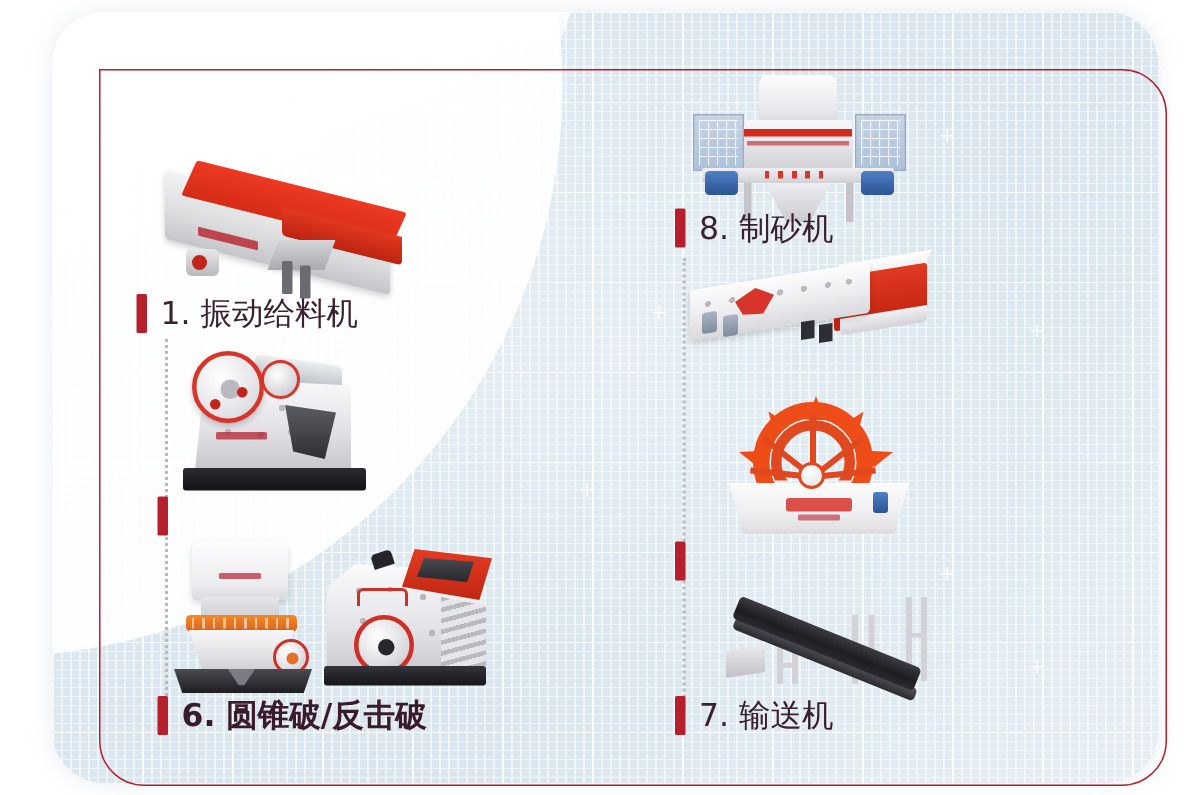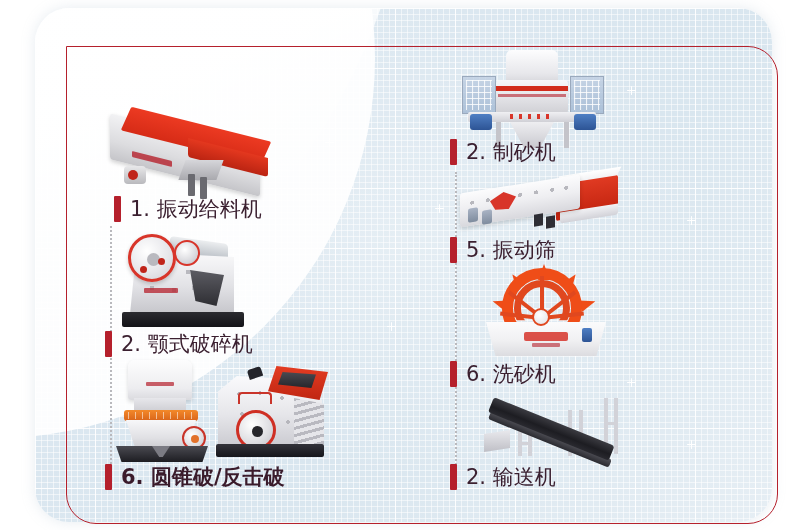--- a/index.html
+++ b/index.html
@@ -607,49 +607,43 @@
       <div class="leg lg4"></div>
       <div class="cross c2"></div>
     <div class="leg lg1"></div>
       <div class="leg lg2"></div>
       <div class="cross c1"></div>
     <div class="belt2"></div>
     <div class="belt"></div>
     <div class="head"></div>
   </div>
 
-  <div class="item" style="left:114px;top:196px">
+  <div class="item" style="left:91px;top:196px">
     <span class="bar"></span>
     <span class="txt">1. 振动给料机</span>
   </div>
 
   <div class="item" style="left:105px;top:331px">
     <span class="bar"></span>
-    <span class="txt">2. 颚式破碎机</span>
   </div>
 
   <div class="item bold" style="left:105px;top:464px">
     <span class="bar"></span>
     <span class="txt">6. 圆锥破/反击破</span>
   </div>
 
   <div class="item" style="left:450px;top:139px">
     <span class="bar"></span>
-    <span class="txt">2. 制砂机</span>
-  </div>
-
-  <div class="item" style="left:450px;top:237px">
-    <span class="bar"></span>
-    <span class="txt">5. 振动筛</span>
-  </div>
+    <span class="txt">8. 制砂机</span>
+  </div>
+
 
   <div class="item" style="left:450px;top:361px">
     <span class="bar"></span>
-    <span class="txt">6. 洗砂机</span>
   </div>
 
   <div class="item" style="left:450px;top:464px">
     <span class="bar"></span>
-    <span class="txt">2. 输送机</span>
+    <span class="txt">7. 输送机</span>
   </div>
 
 
 </div>
 
 </body></html>

